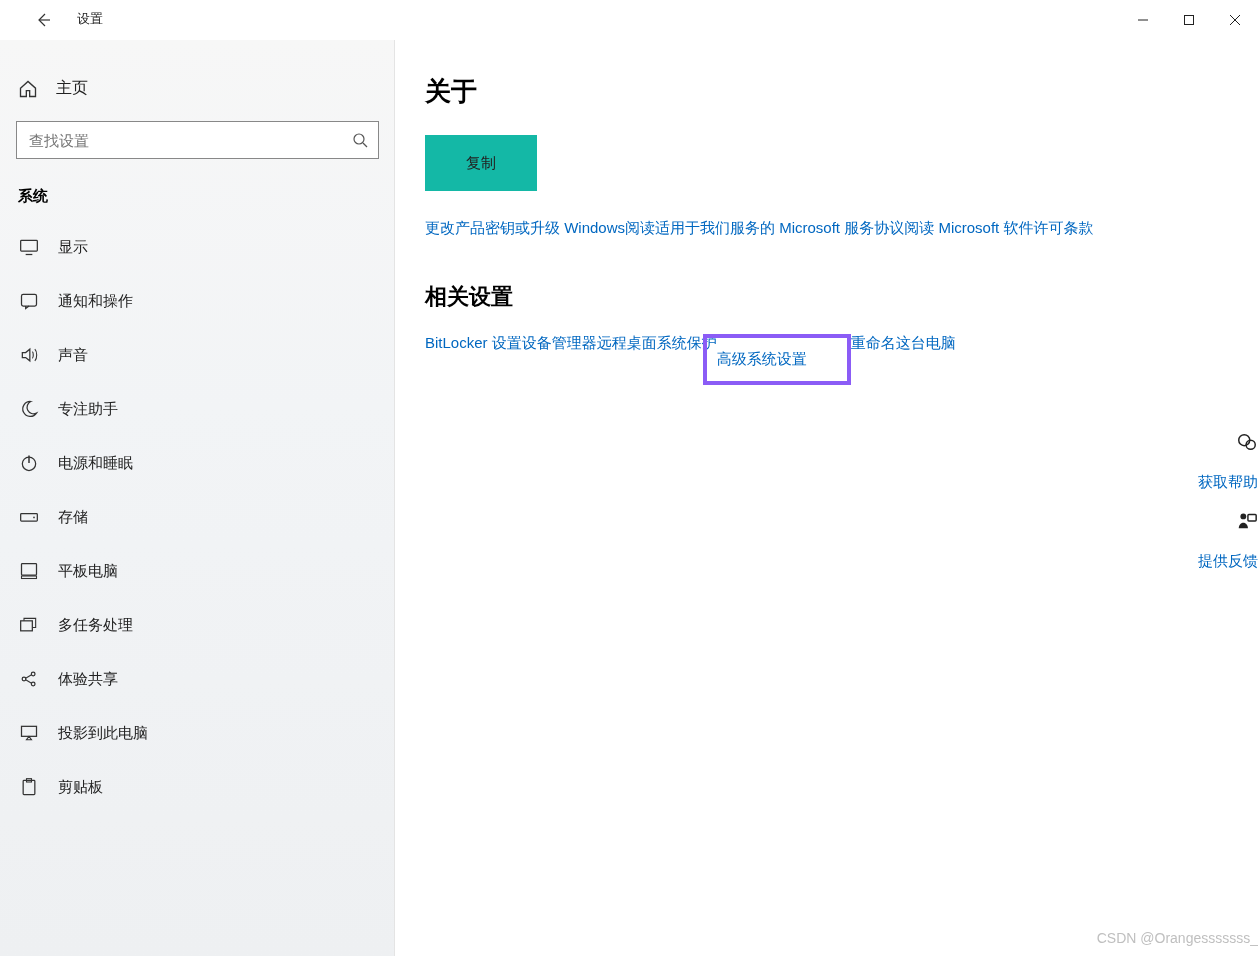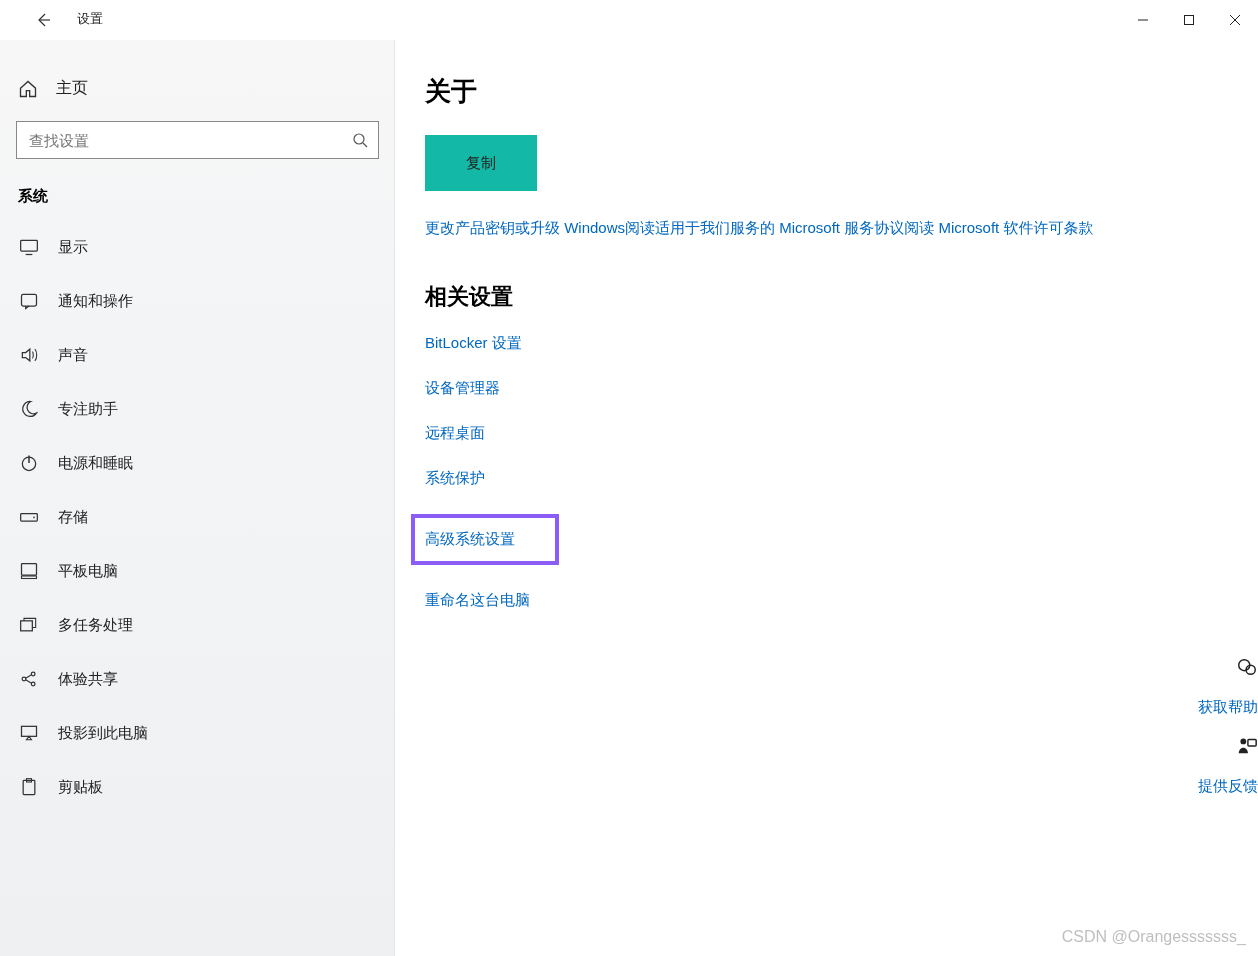--- a/index.html
+++ b/index.html
@@ -33,28 +33,28 @@
 
     
     .content { flex:1; padding: 34px 0 0 30px; position: relative; }
     .h1 { font-size: 26px; font-weight: 600; margin-bottom: 26px; }
     .spec-grid { display:grid; grid-template-columns: 170px 1fr; row-gap: 14px; font-size: 15px; color:#222; margin-bottom: 20px; }
     .spec-label { color:#222; }
     .copy-btn { width: 112px; height: 56px; background:#14b8a6; border:none; font-size:15px; color:#222; margin-bottom: 28px; }
     .link-list { display:flex; }
     .link { color:#0067c0; font-size:15px; cursor:default; }
     .h2 { font-size: 22px; font-weight:600; margin: 44px 0 22px 0; }
-    .related-links { display:flex; flex-direction:column; gap: 26px; align-items:flex-start; }
+    .related-links { display:flex; flex-direction:row; align-items:flex-start; }
     .highlight-box { border: 4px solid #8b5cf6; padding: 12px 40px 12px 10px; margin-left: -14px; }
 
     .footer-links { margin-top: 46px; display:flex; flex-direction:column; gap:18px; }
     .footer-item { display:flex; align-items:flex-end; gap:20px;flex-direction:column; }
     .footer-icon { width:22px; height:22px; color:#222; }
 
-    .watermark { position:absolute; right:12px; bottom:10px; font-size:16px; color:#bfbfbf; font-family: Arial, sans-serif; }
+    .watermark { position:absolute; right:0; bottom:10px; font-size:14px; color:#bfbfbf; font-family: Arial, sans-serif; }
 
     svg { display:block; }
   </style>
 </head>
 <body>
 
 <div class="titlebar">
   <div class="titlebar-left">
     <div class="back-btn">
       <svg width="16" height="16" viewBox="0 0 16 16">

